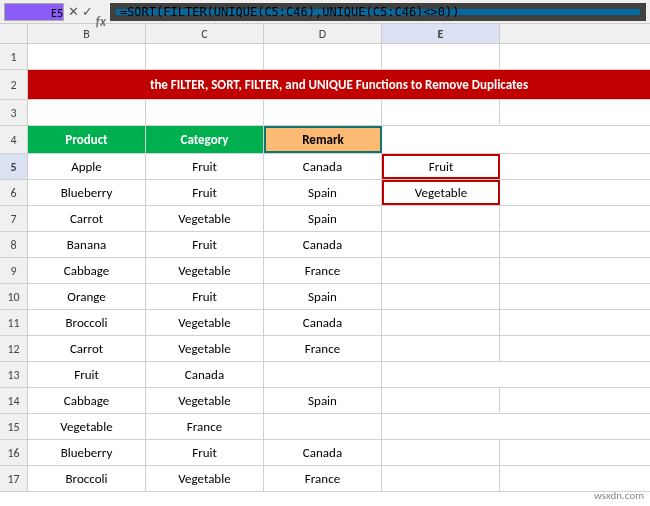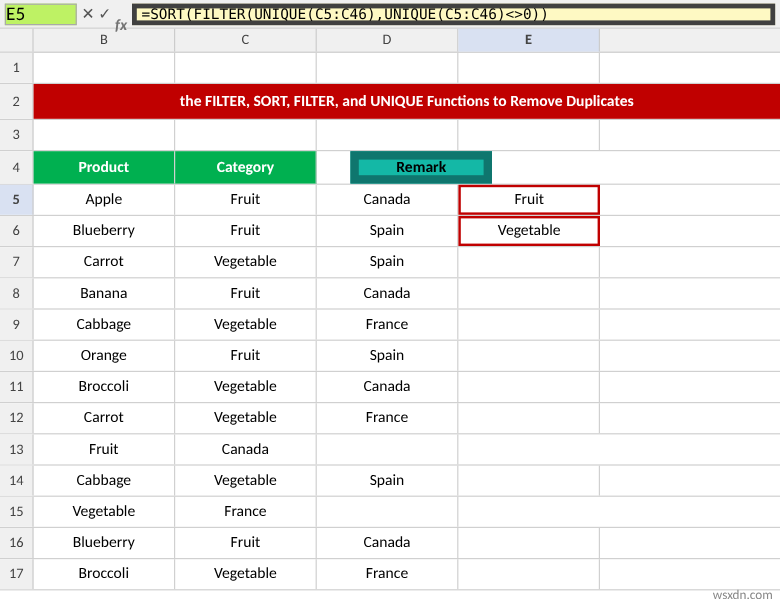--- a/index.html
+++ b/index.html
@@ -18,37 +18,37 @@
       align-items: center;
       background: #f0f0f0;
       border-bottom: 1px solid #ccc;
       height: 24px;
       padding: 0 4px;
       gap: 4px;
     }
     .cell-ref {
       width: 60px;
       border: 1px solid #aaa;
-      background: #bef264;
-      font-size: 16px;
-      text-align: left;
+      background: #8b5cf6;
+      font-size: 12px;
+      text-align: right;
       height: 18px;
       line-height: 18px;
     }
     .formula-icons {
       display: flex;
       gap: 3px;
       align-items: center;
       color: #555;
       font-size: 13px;
     }
     .formula-bar {
       flex: 1;
-      border: 4px solid #404040;
-      background: #fef9c3;
+      border: 6px solid #404040;
+      background: #0369a1;
       height: 18px;
       font-size: 12px;
       padding: 0 4px;
       display: flex;
       align-items: center;
       font-family: Consolas, monospace;
       color: #000;
     }
 
     
@@ -119,21 +119,21 @@
       display: flex;
       align-items: center;
       justify-content: center;
       flex: 1;
     }
 
     
     .header-product { background: #00b050; color: #fff; font-weight: bold; }
     .header-category { background: #00b050; color: #fff; font-weight: bold; }
     .header-country { background: #00b050; color: #fff; font-weight: bold; }
-    .header-remark { background: #14b8a6; color: #000; font-weight: bold; border: 7px solid #0f766e; margin-left: 28px; }
+    .header-remark { background: #fdba74; color: #000; font-weight: bold; border: 2px solid #0f766e; }
 
     
     .remark-cell {
       border: 2px solid #c00000 !important;
     }
 
     
     .selected-col-header {
       background: #d9e1f2;
       font-weight: bold;

